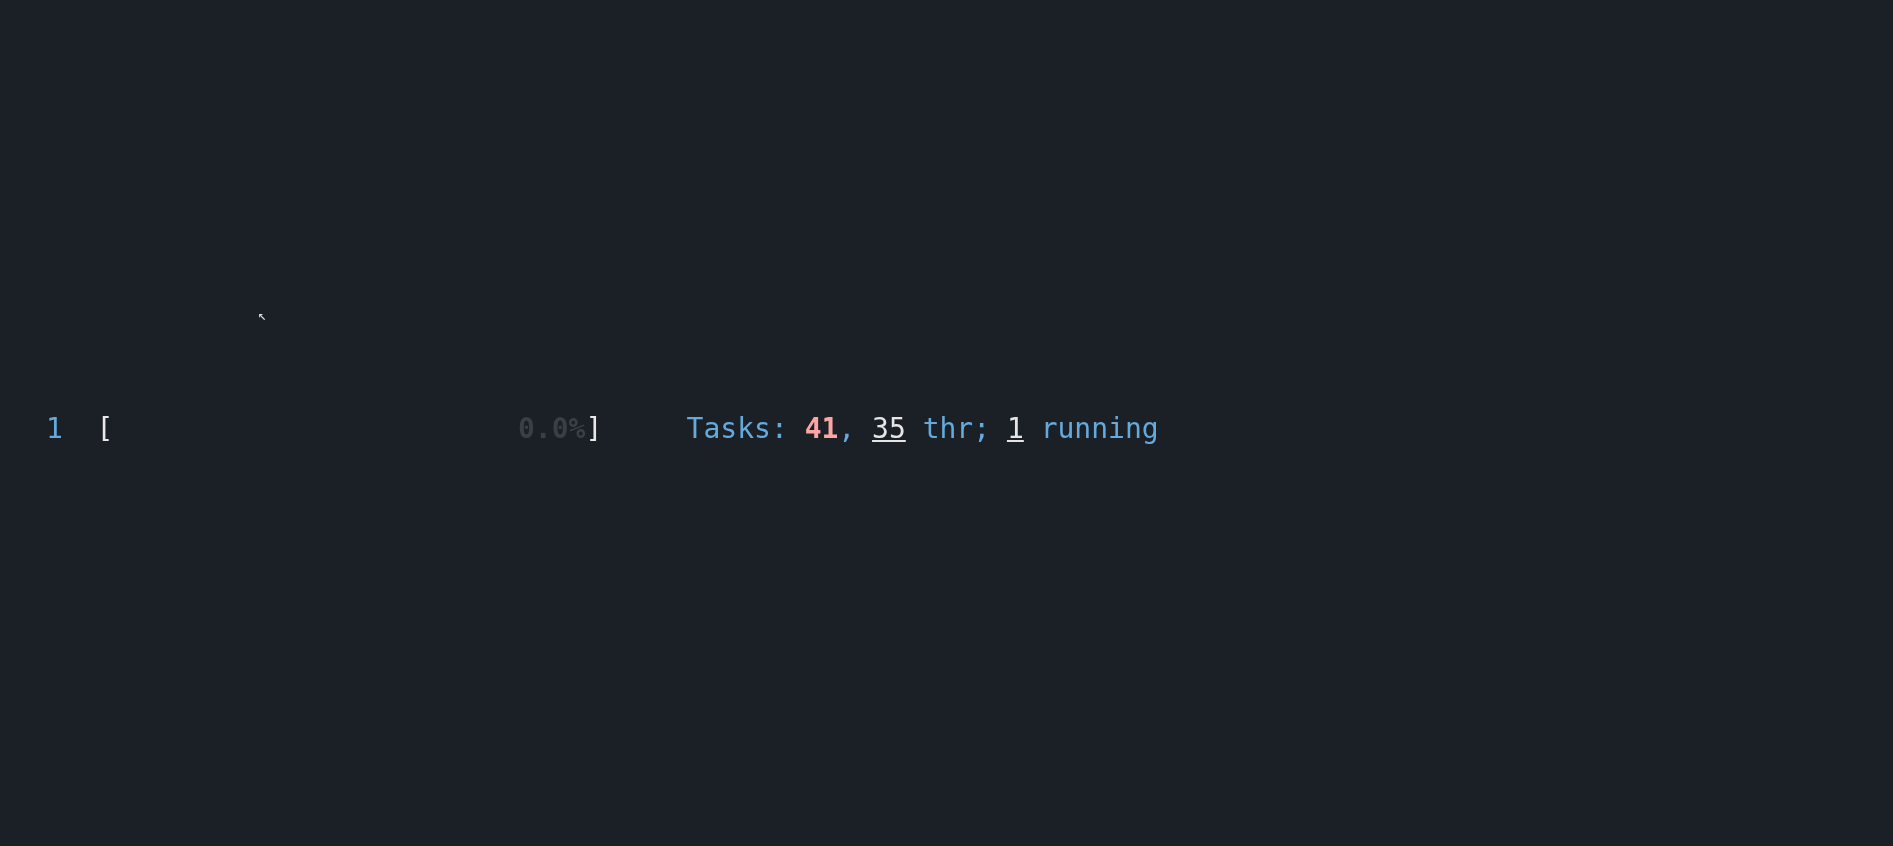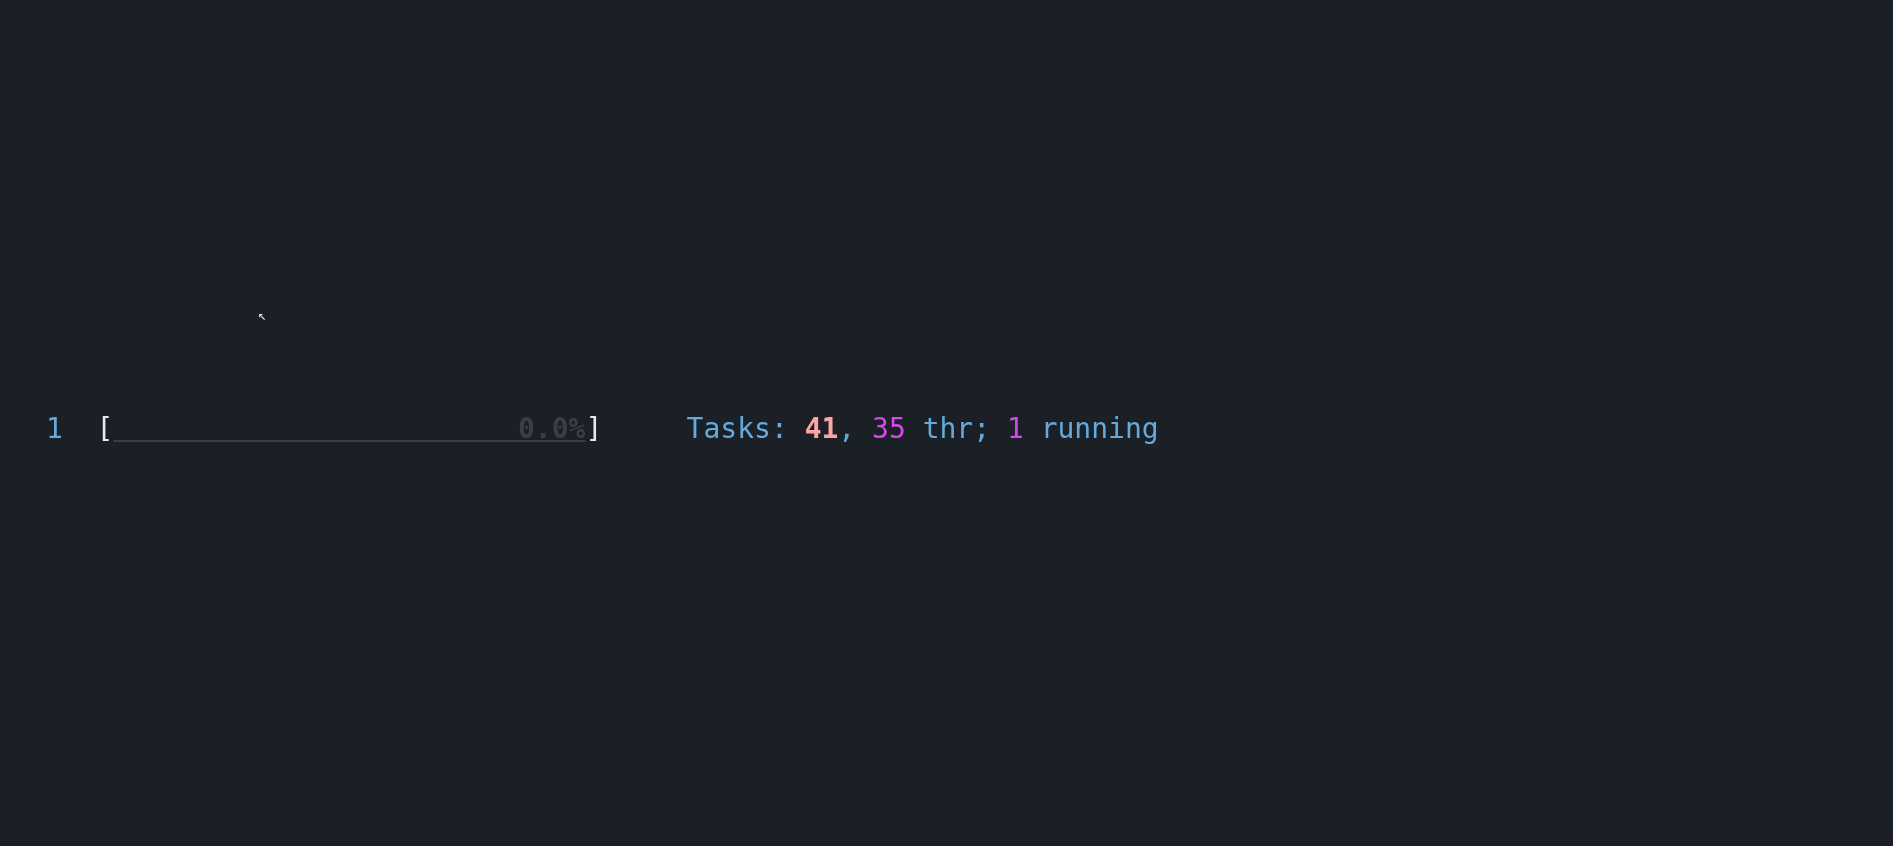--- a/index.html
+++ b/index.html
@@ -12,24 +12,24 @@
     width: 1893px;
     height: 846px;
     overflow: hidden;
     white-space: pre;
   }
   .scr { padding: 32px 0 0 0; }
   .header-pad { padding-left: 46px; }
 
   
   .cyan  { color: #66aadd; }   
-  .green { color: #d946ef; }
+  .green { color: #e5e5e5; text-decoration: underline; }
   .white { color: #fca5a5; font-weight: 600; }
   .whiteN{ color: #e8e8e8; }
-  .dim   { color: #3a3f45; font-weight: 600; text-decoration: underline; }
+  .dim   { color: #3a3f45; font-weight: 600; }
 
   
   .cursor {
     position: absolute;
     left: 258px;
     top: 308px;
     width: 12px;
     height: 16px;
     color: #e8e8e8;
     font-size: 14px;

